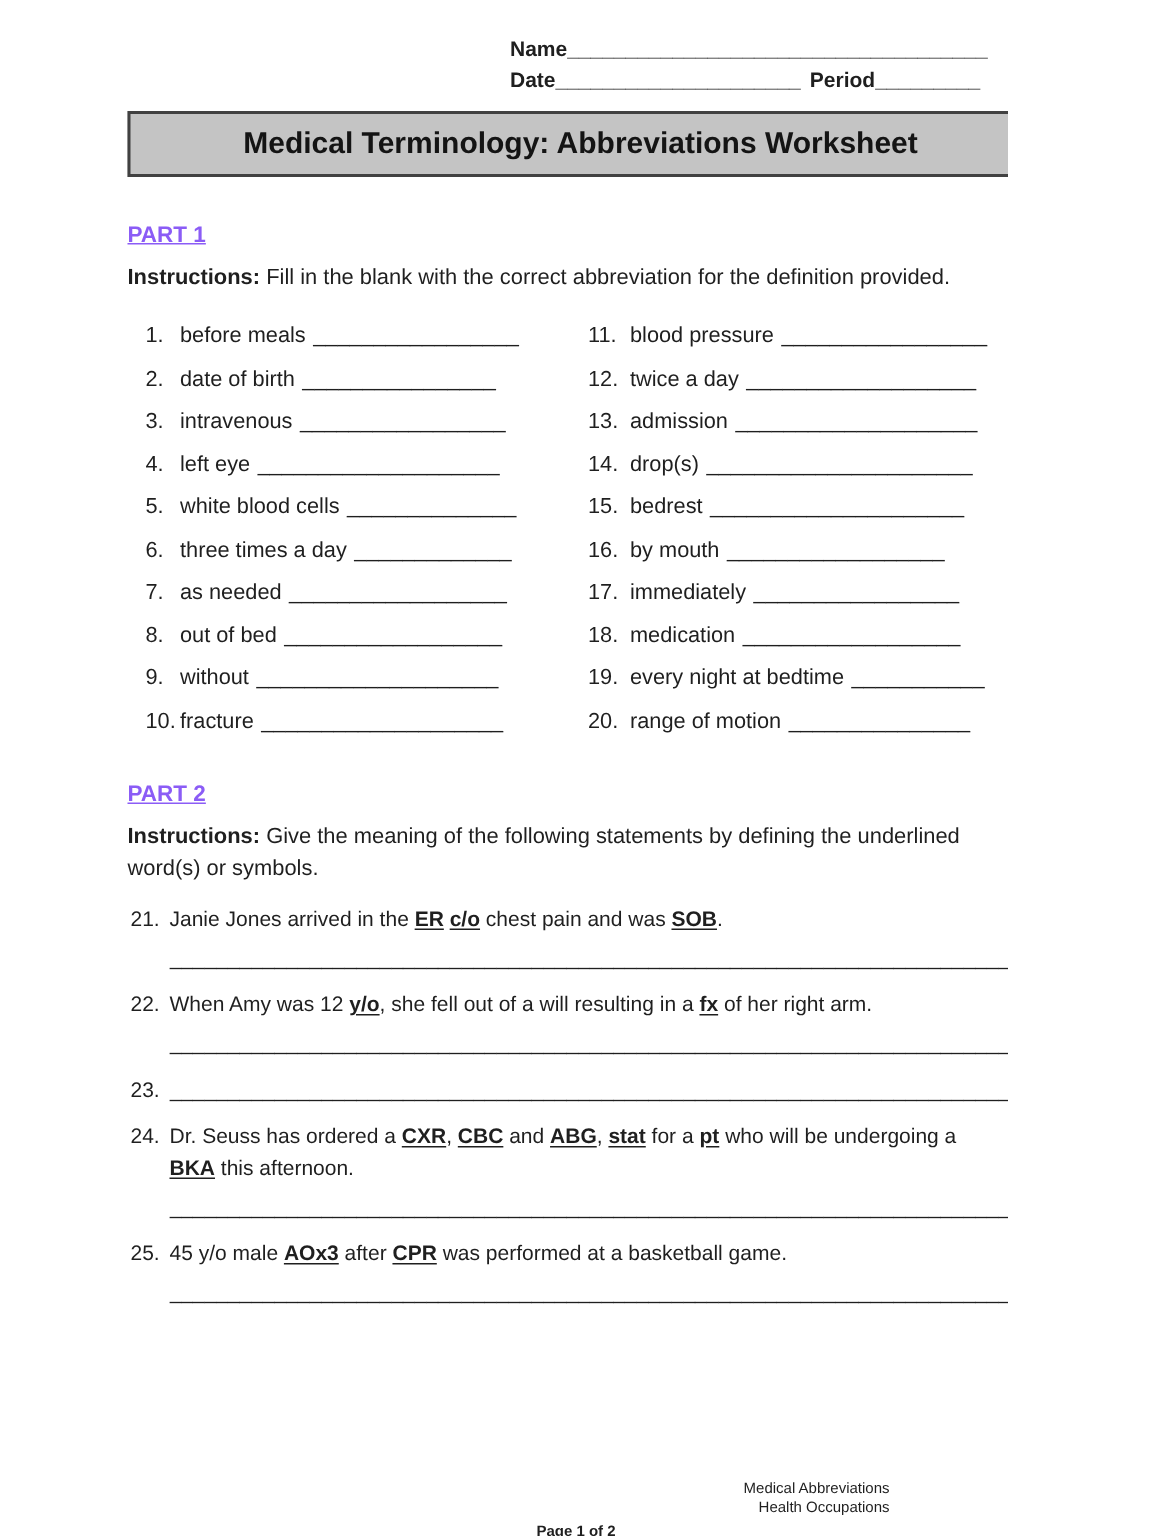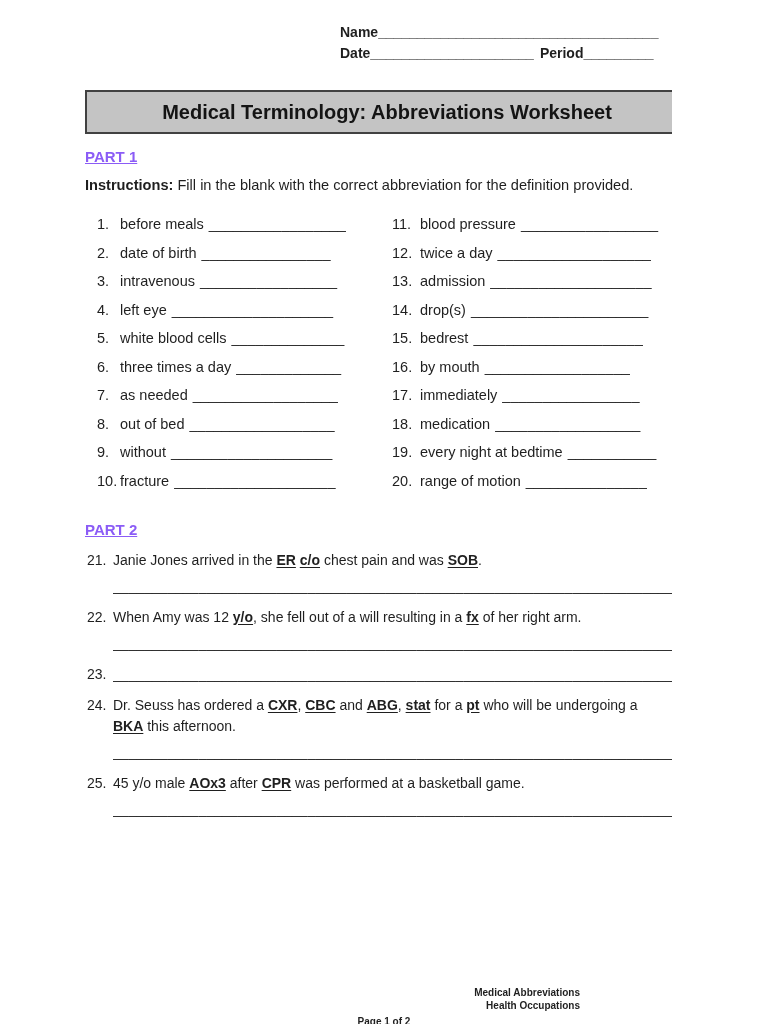--- a/index.html
+++ b/index.html
@@ -7,21 +7,21 @@
     position:relative;width:672px;height:1024px;background:#ffffff;
     font-family:"Liberation Sans",sans-serif;color:#1f1f1f;overflow:hidden;
   }
   
   .header-block{position:absolute;top:22px;left:340px;width:345px;font-size:14px;font-weight:700;line-height:21px;white-space:nowrap;}
   .header-line{white-space:nowrap;overflow:hidden;}
   .hline{letter-spacing:0;}
   .period-label{margin-left:6px;}
   
   .title-box{
-    position:absolute;top:90px;left:85px;width:600px;height:40px;
+    position:absolute;top:74px;left:85px;width:600px;height:40px;
     border:2px solid #414141;background:#c4c4c4;
     display:flex;align-items:center;justify-content:center;
     font-size:20px;font-weight:700;color:#141414;
   }
   
   .content{position:absolute;top:148px;left:85px;width:600px;}
   .part-heading{font-size:15px;font-weight:700;text-decoration:underline;color:#8b5cf6;}
   .instructions{margin-top:10px;font-size:14.6px;line-height:21px;}
   .bold-label{font-weight:700;}
   
@@ -35,21 +35,21 @@
   .p1-blank{letter-spacing:0;}
   
   .part2{margin-top:26px;}
   .p2-items{margin-top:12px;}
   .p2-item{position:relative;padding-left:28px;margin-bottom:10px;font-size:14px;line-height:21px;}
   .p2-num{position:absolute;left:2px;top:0;}
   .bu{font-weight:700;text-decoration:underline;text-underline-offset:2px;}
   .p2-blank{margin-top:5px;font-size:14px;white-space:nowrap;overflow:hidden;}
   
   .footer-page{position:absolute;top:1016px;left:0;width:768px;text-align:center;font-size:10px;font-weight:700;}
-  .footer-right{position:absolute;top:986px;right:92px;text-align:right;font-size:10px;font-weight:700;line-height:13px;}
+  .footer-right{position:absolute;top:986px;right:79px;text-align:right;font-size:10px;font-weight:400;line-height:13px;}
 </style>
 </head>
 <body>
 
 <div class="page">
 
   <div class="header-block">
     <div class="header-line"><span>Name</span><span class="hline">____________________________________</span></div>
     <div class="header-line"><span>Date</span><span class="hline">_____________________</span><span class="period-label">Period</span><span class="hline">_________</span></div>
   </div>
@@ -85,20 +85,21 @@
         <div class="p1-row"><span class="p1-num">16.</span><span class="p1-text">by mouth</span><span class="p1-blank">__________________</span></div>
         <div class="p1-row"><span class="p1-num">17.</span><span class="p1-text">immediately</span><span class="p1-blank">_________________</span></div>
         <div class="p1-row"><span class="p1-num">18.</span><span class="p1-text">medication</span><span class="p1-blank">__________________</span></div>
         <div class="p1-row"><span class="p1-num">19.</span><span class="p1-text">every night at bedtime</span><span class="p1-blank">___________</span></div>
         <div class="p1-row"><span class="p1-num">20.</span><span class="p1-text">range of motion</span><span class="p1-blank">_______________</span></div>
       </div>
     </div>
 
     <div class="part2">
       <div class="part-heading">PART 2</div>
+      <div class="instructions"><span class="bold-label">Instructions:</span><span> Give the meaning of the following statements by defining the underlined</span><br><span>word(s) or symbols.</span></div>
 
       <div class="p2-items">
 
         <div class="p2-item">
           <span class="p2-num">21.</span>
           <div><span>Janie Jones arrived in the </span><span class="bu">ER</span><span> </span><span class="bu">c/o</span><span> chest pain and was </span><span class="bu">SOB</span><span>.</span></div>
           <div class="p2-blank">________________________________________________________________________</div>
         </div>
 
         <div class="p2-item">

